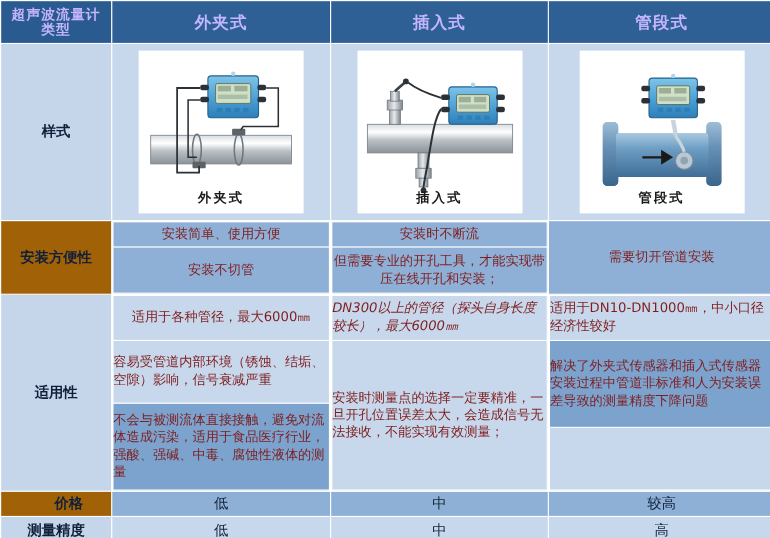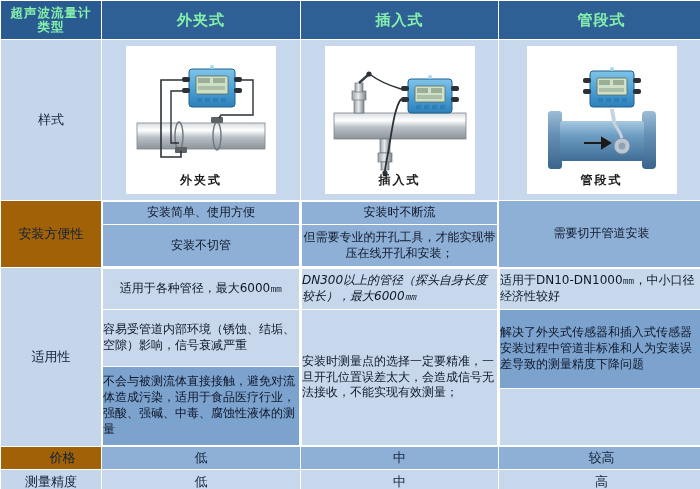--- a/index.html
+++ b/index.html
@@ -15,42 +15,42 @@
     table-layout:fixed;
   }
   td{
     border:1px solid #ffffff;
     vertical-align:middle;
     padding:0;
   }
   
   .hdr{
     background:#2e6096;
-    color:#86efac;
+    color:#c4b5fd;
     font-weight:bold;
     text-align:center;
     font-size:15px;
     letter-spacing:1px;
   }
   .hdr.first{background:#2a5b90;font-size:12.5px;line-height:1.15;}
   .rowlabel{
     text-align:center;
-    font-weight:normal;
+    font-weight:bold;
     font-size:13px;
     color:#10203a;
   }
   .lbl-dark{background:#a16207;}
   .lbl-light{background:#c5d6ea;}
   .cell-dark{background:#7ca3ce;}
   .cell-light{background:#c7d8ec;}
   .cell-mid{background:#8fb0d6;}
   .sample-cell{background:#c7d8ec;text-align:center;vertical-align:middle;}
   .txt{
     font-size:12px;
-    color:#0f172a;
+    color:#7f1d1d;
     line-height:1.32;
     padding:3px 5px;
   }
   .txt.c{text-align:center;}
   .txt.l{text-align:left;}
   .val{
     text-align:center;
     font-size:13px;
     color:#12243c;
   }

